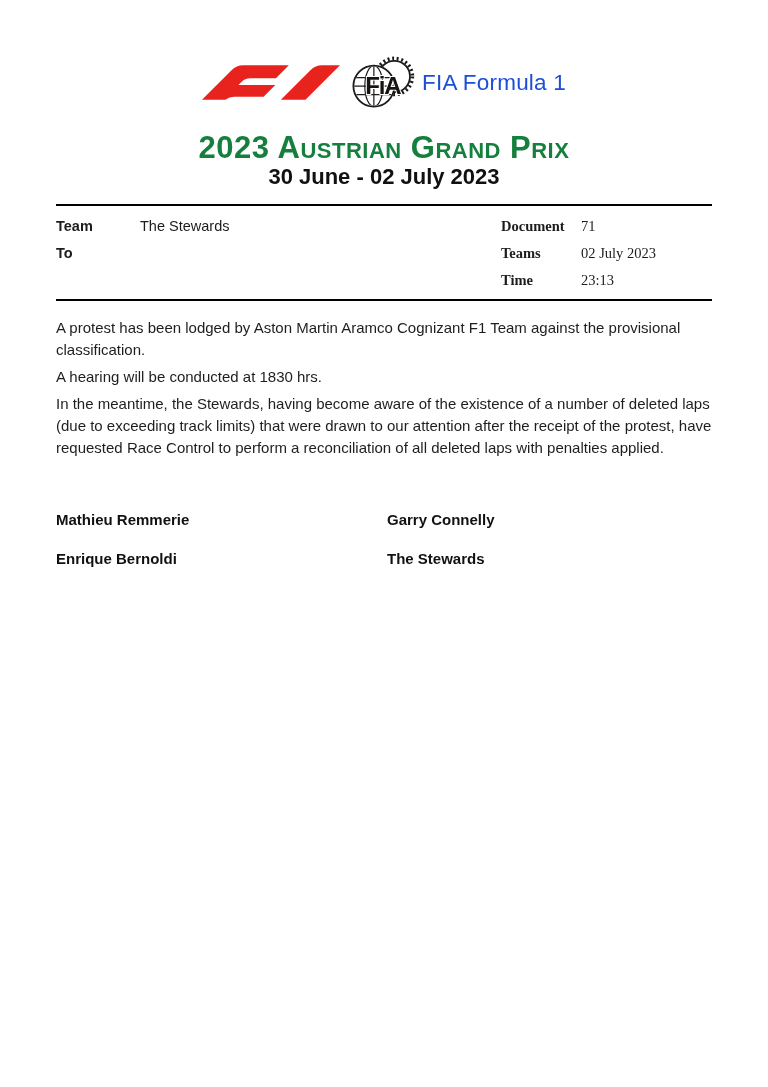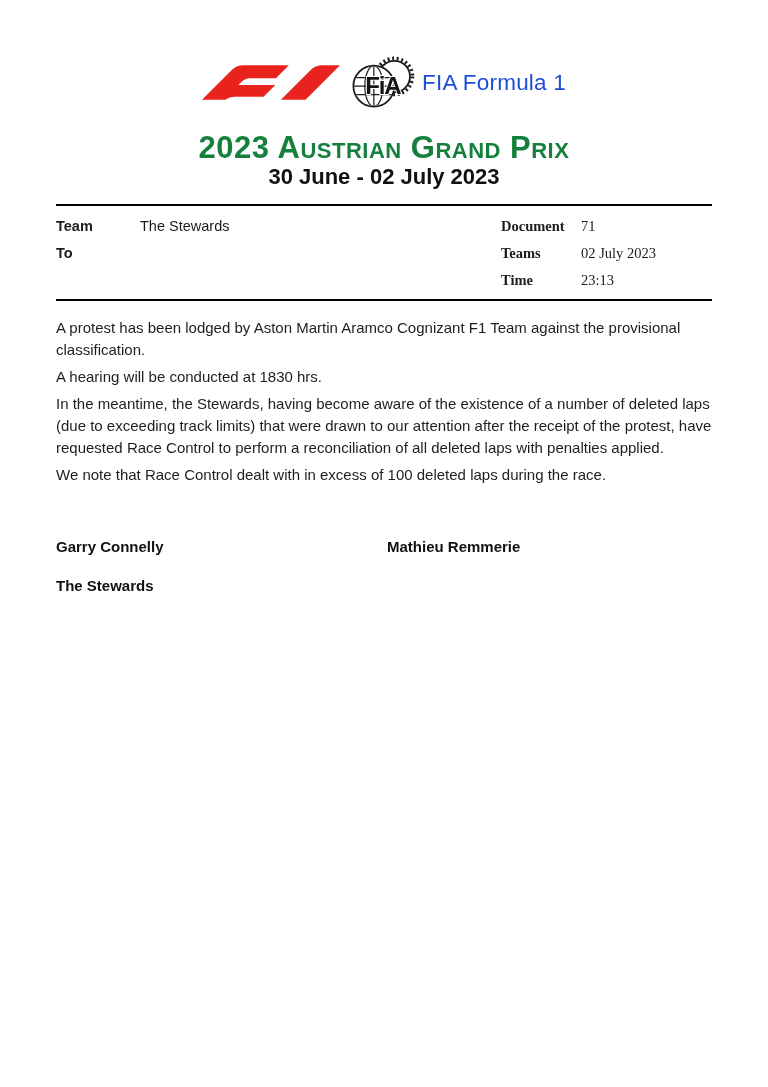--- a/index.html
+++ b/index.html
@@ -126,23 +126,23 @@
         <span class="label">Time</span>
         <span class="value">23:13</span>
       </div>
     </div>
   </section>
 
   <section class="body-text">
     <p>A protest has been lodged by Aston Martin Aramco Cognizant F1 Team against the provisional classification.</p>
     <p>A hearing will be conducted at 1830 hrs.</p>
     <p>In the meantime, the Stewards, having become aware of the existence of a number of deleted laps (due to exceeding track limits) that were drawn to our attention after the receipt of the protest, have requested Race Control to perform a reconciliation of all deleted laps with penalties applied.</p>
-    <p>We note that Race Control dealt with in excess of 100 deleted laps during the race.</p>
   </section>
 
   <section class="signatures">
+    <div>Mathieu Remmerie</div>
     <div>Garry Connelly</div>
-    <div>Mathieu Remmerie</div>
+    <div>Enrique Bernoldi</div>
     <div>The Stewards</div>
     <div></div>
   </section>
 
 </div>
 
 </body></html>

